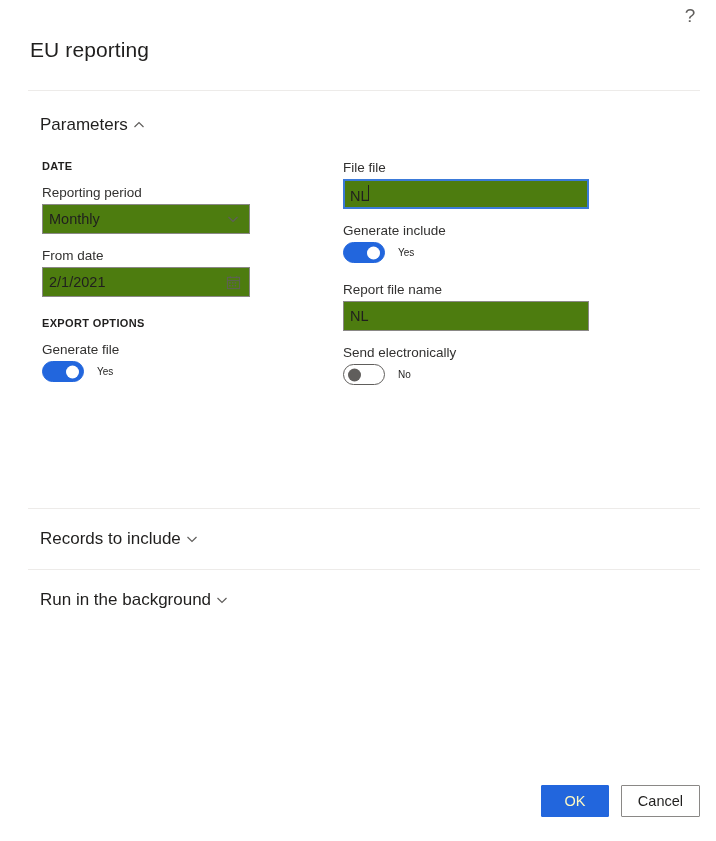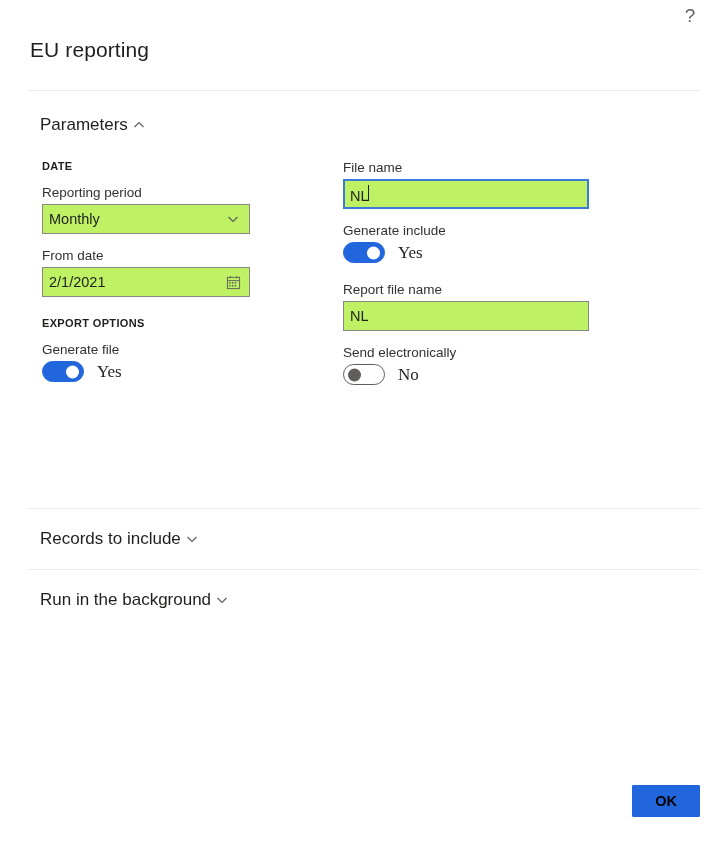--- a/index.html
+++ b/index.html
@@ -104,21 +104,21 @@
     font-size: 13.5px;
     color: #323130;
     margin-bottom: 4px;
     display: block;
   }
 
   .input-box {
     position: relative;
     height: 30px;
     border: 1px solid #8a8886;
-    background: #bef264;
+    background: #4d7c0f;
     display: flex;
     align-items: center;
     padding: 0 6px;
     font-size: 14.5px;
     color: #201f1e;
   }
   .input-box.focused { border: 2px solid #3b7ad9; padding: 0 5px; }
   .input-box.disabled {
     border: none;
     background: #f3f2f1;
@@ -160,21 +160,21 @@
   .knob {
     position: absolute;
     top: 50%;
     transform: translateY(-50%);
     width: 13px;
     height: 13px;
     border-radius: 50%;
   }
   .toggle.on  .knob { right: 4px; background: #ffffff; }
   .toggle.off .knob { left: 4px;  background: #605e5c; }
-  .toggle-text { font-size: 17px; color: #201f1e; font-family: Liberation Serif, serif; }
+  .toggle-text { font-size: 10px; color: #201f1e; }
 
   
   .btn-bar {
     position: absolute;
     right: 16px;
     bottom: 24px;
     display: flex;
     gap: 12px;
   }
   .btn {
@@ -182,21 +182,21 @@
     min-width: 68px;
     padding: 0 16px;
     font-size: 14.5px;
     font-family: "Liberation Sans", sans-serif;
     display: flex;
     align-items: center;
     justify-content: center;
     cursor: pointer;
     border-radius: 1px;
   }
-  .btn.primary { background: #2266dd; color: #000000; border: 1px solid #2266dd; font-weight: 700; }
+  .btn.primary { background: #2266dd; color: #fef9c3; border: 1px solid #2266dd; font-weight: 400; }
   .btn.default { background: #ffffff; color: #201f1e; border: 1px solid #8a8886; }
 </style>
 </head>
 <body>
 
 <div class="page">
 
   <div class="help-icon">?</div>
 
   <div class="page-title">EU reporting</div>
@@ -259,21 +259,21 @@
             <span class="knob"></span>
           </div>
         <span class="toggle-text">Yes</span>
       </div>
     </div>
   </div>
 
   <div class="col-right">
 
     <div class="field">
-      <span class="field-label">File name</span>
+      <span class="field-label">File file</span>
       <div class="input-box w-right focused">
         <span class="val"><span>NL</span><span class="caret"></span></span>
       </div>
     </div>
 
     <div class="field">
       <span class="field-label">Generate include</span>
       <div class="toggle-row">
         <div class="toggle on">
             <span class="knob"></span>
@@ -317,15 +317,16 @@
     <span class="title">Run in the background</span>
     <span class="chev">
       <svg width="14" height="14" viewBox="0 0 14 14">
           <polyline points="2.5,5 7,9.5 11.5,5" fill="none" stroke="currentColor" stroke-width="1.2"></polyline>
         </svg>
     </span>
   </div>
 
   <div class="btn-bar">
     <div class="btn primary">OK</div>
+    <div class="btn default">Cancel</div>
   </div>
 
 </div>
 
 </body></html>

